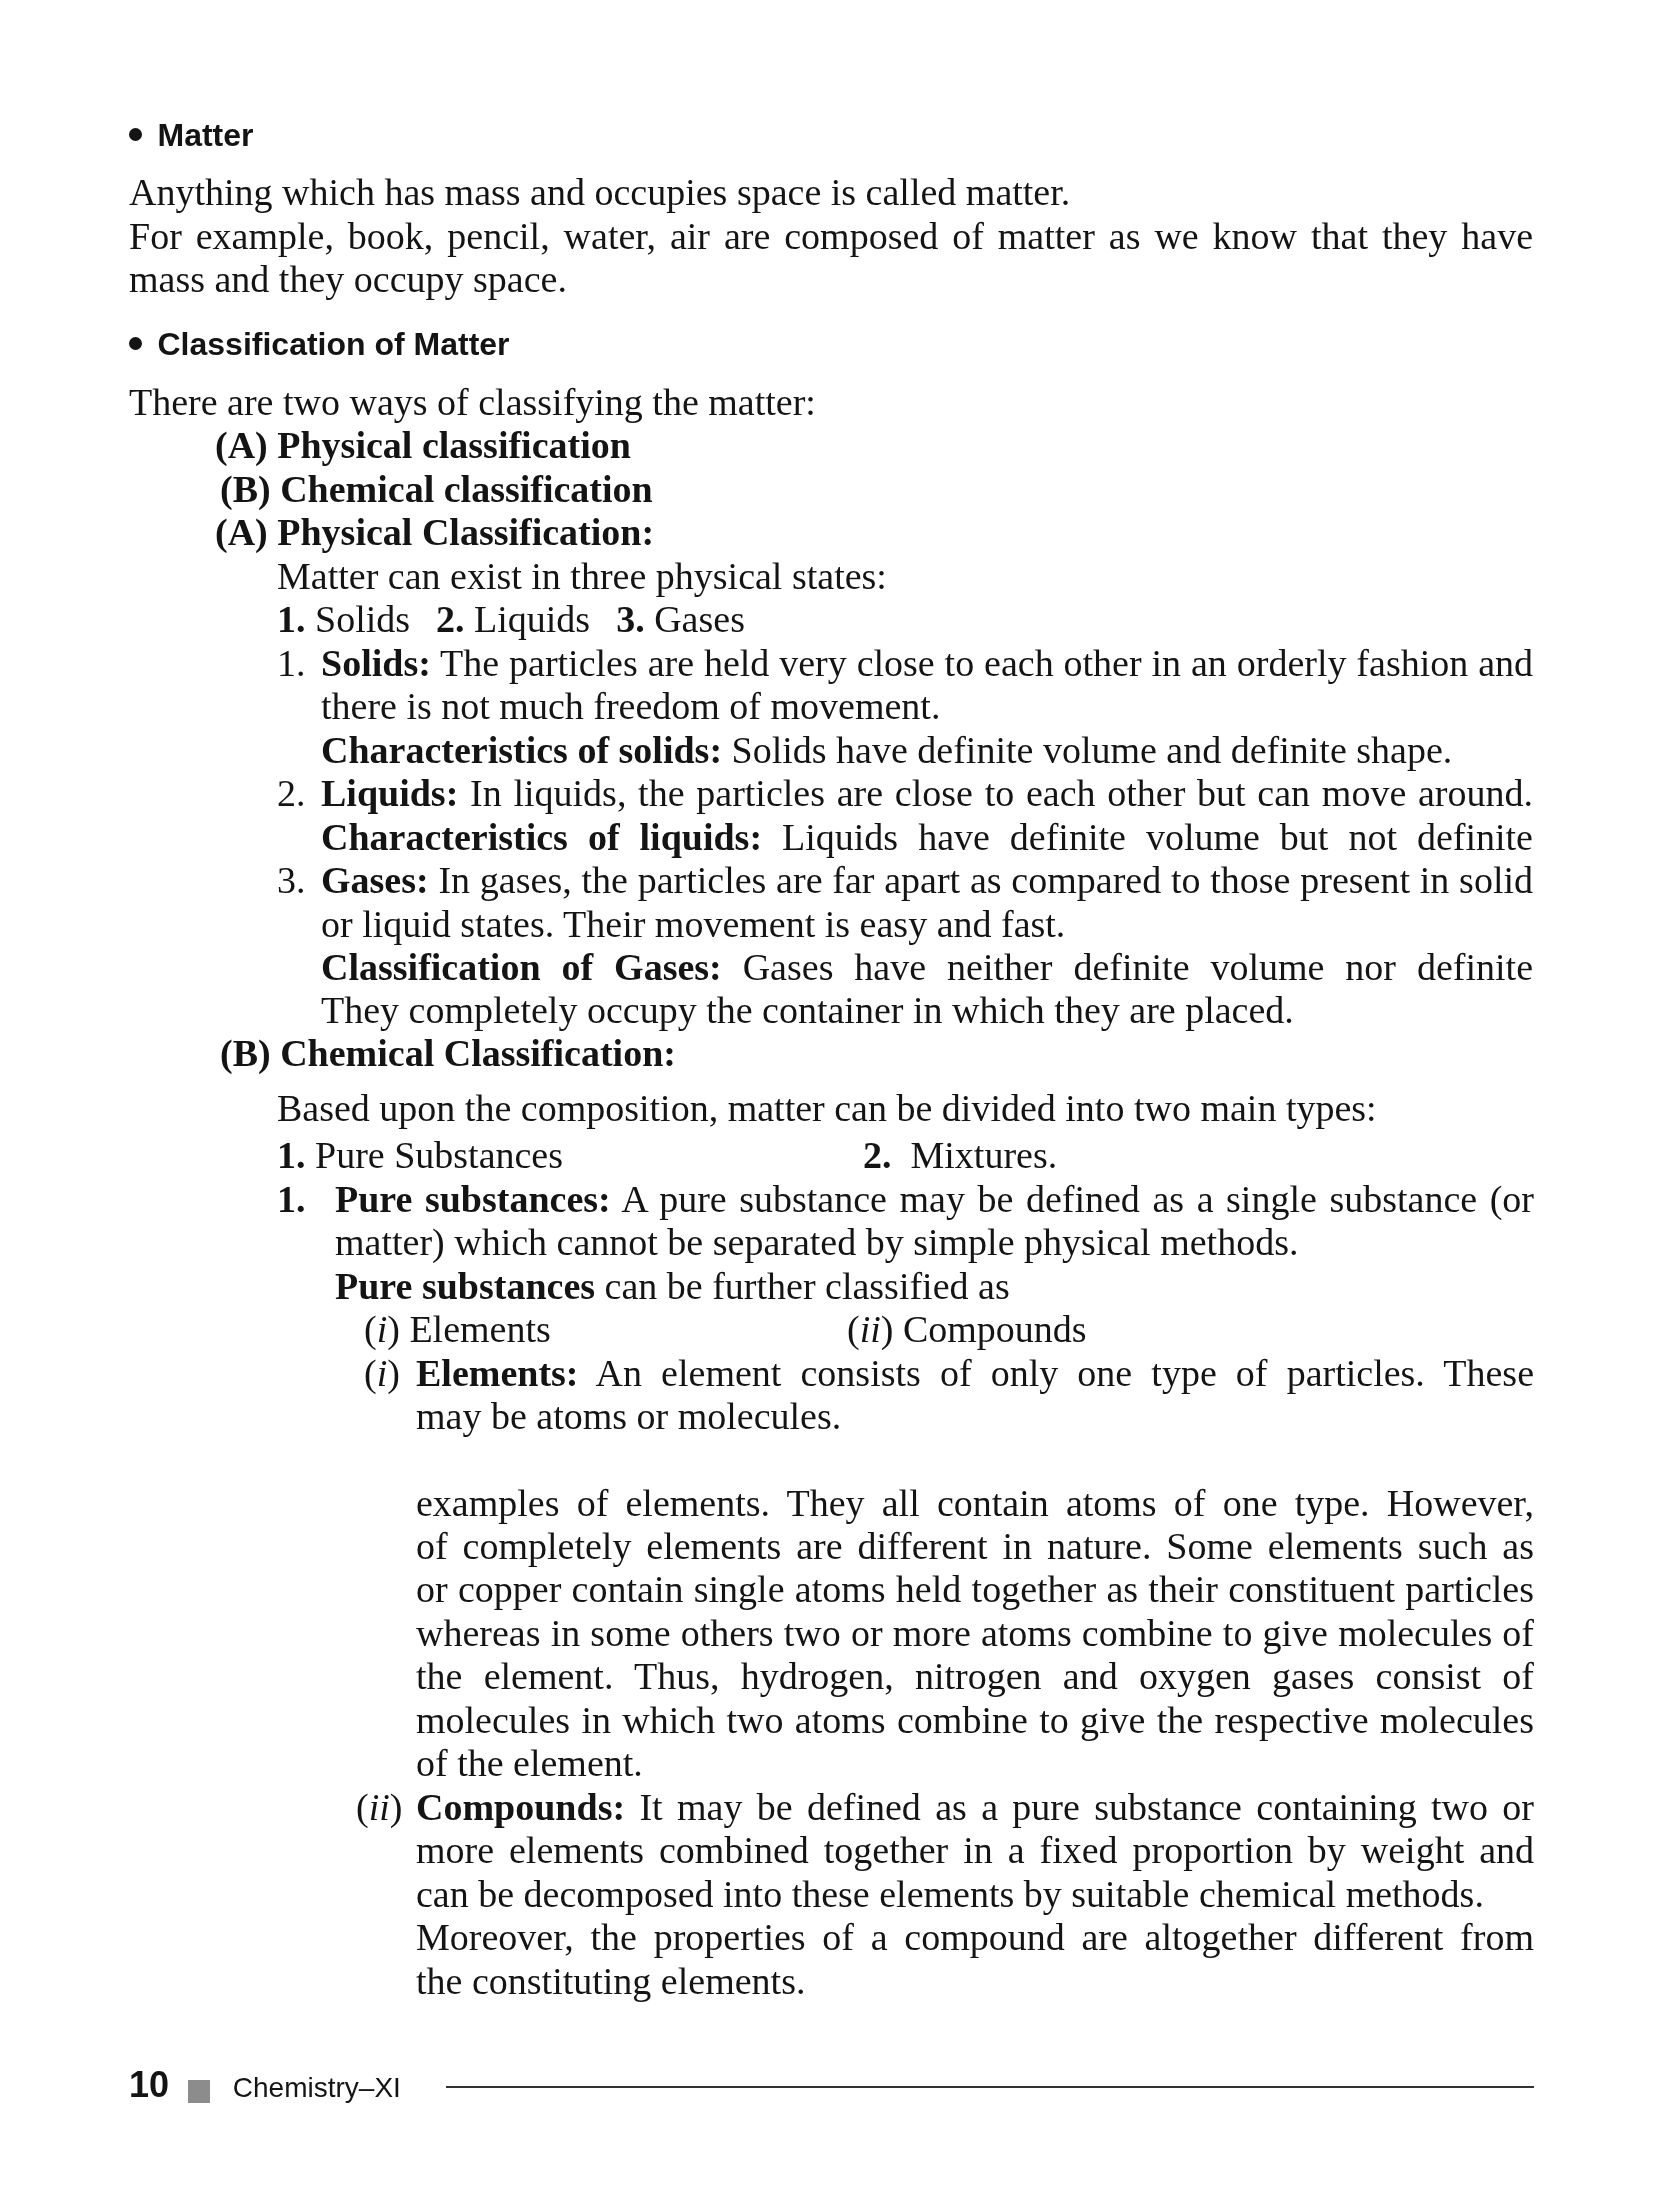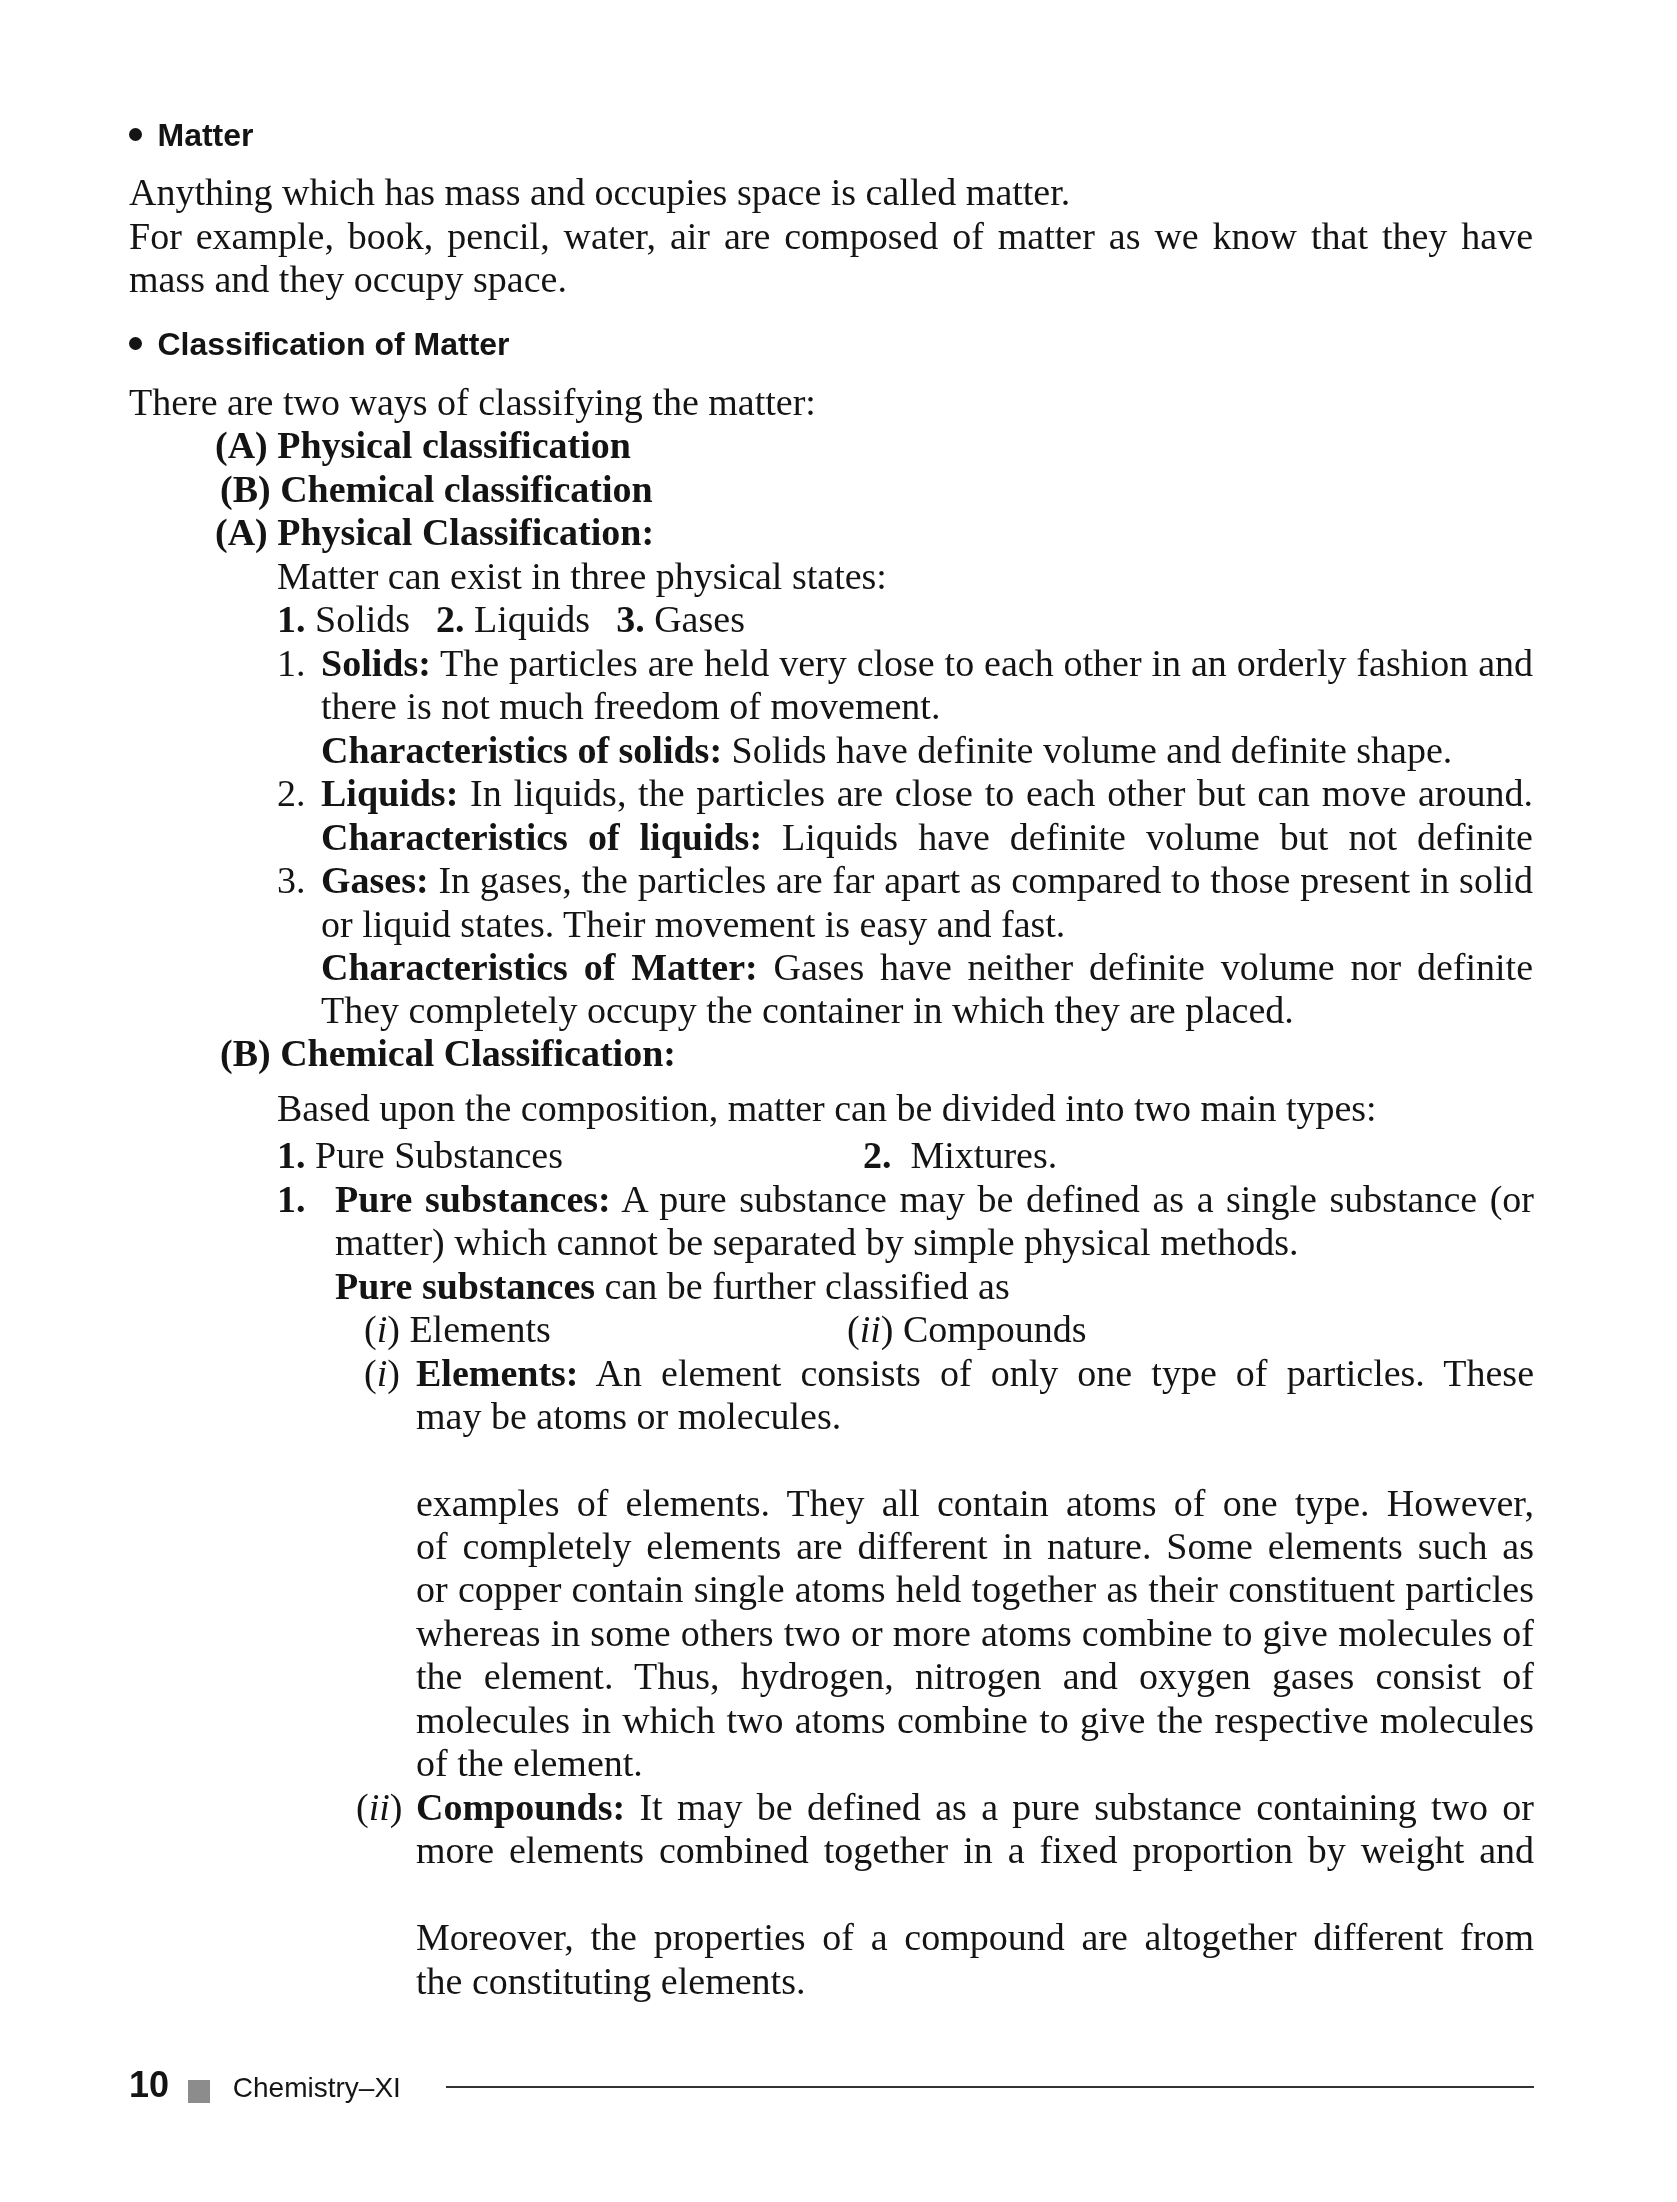--- a/index.html
+++ b/index.html
@@ -66,21 +66,21 @@
   <div class="line serif just" style="left:321px; top:816px; width:1212px;">
     <b>Characteristics of liquids:</b> <span>Liquids have definite volume but not definite shape.</span>
   </div>
 
   <div class="line serif" style="left:277px; top:859px;">3.</div>
   <div class="line serif just" style="left:321px; top:859px; width:1212px;">
     <b>Gases:</b> <span>In gases, the particles are far apart as compared to those present in solid</span>
   </div>
   <div class="line serif" style="left:321px; top:903px;">or liquid states. Their movement is easy and fast.</div>
   <div class="line serif just" style="left:321px; top:946px; width:1212px;">
-    <b>Characteristics of Matter:</b> <span>Gases have neither definite volume nor definite shape.</span>
+    <b>Classification of Gases:</b> <span>Gases have neither definite volume nor definite shape.</span>
   </div>
   <div class="line serif" style="left:321px; top:989px;">They completely occupy the container in which they are placed.</div>
 
   <div class="line serif b" style="left:220px; top:1032px;">
     <span>(B)</span> <span>Chemical Classification:</span>
   </div>
   <div class="line serif" style="left:277px; top:1087px;">Based upon the composition, matter can be divided into two main types:</div>
   <div class="line serif" style="left:277px; top:1134px;">
     <b>1.</b> <span>Pure Substances</span>
   </div>
@@ -114,20 +114,21 @@
   <div class="line serif just" style="left:416px; top:1612px; width:1118px;">whereas in some others two or more atoms combine to give molecules of</div>
   <div class="line serif just" style="left:416px; top:1655px; width:1118px;">the element. Thus, hydrogen, nitrogen and oxygen gases consist of</div>
   <div class="line serif just" style="left:416px; top:1699px; width:1118px;">molecules in which two atoms combine to give the respective molecules</div>
   <div class="line serif" style="left:416px; top:1742px;">of the element.</div>
 
   <div class="line serif" style="left:356px; top:1786px;">(<i>ii</i>)</div>
   <div class="line serif just" style="left:416px; top:1786px; width:1118px;">
     <b>Compounds:</b> <span>It may be defined as a pure substance containing two or</span>
   </div>
   <div class="line serif just" style="left:416px; top:1829px; width:1118px;">more elements combined together in a fixed proportion by weight and</div>
+  <div class="line serif" style="left:416px; top:1873px;">can be decomposed into these elements by suitable chemical methods.</div>
   <div class="line serif just" style="left:416px; top:1916px; width:1118px;">Moreover, the properties of a compound are altogether different from</div>
   <div class="line serif" style="left:416px; top:1960px;">the constituting elements.</div>
 
   <div class="footer">
     <span class="num">10</span><span class="sq" style="background: rgb(140, 140, 140);"></span><span class="title">Chemistry–XI</span>
   </div>
   <div class="rule"></div>
 
 </div>
 

